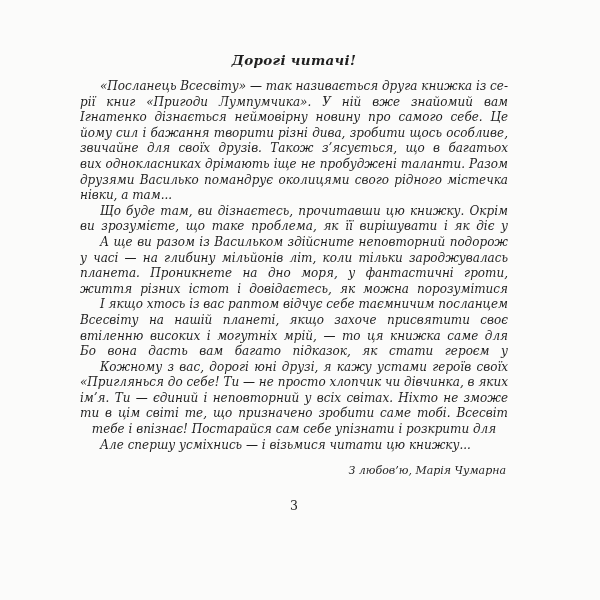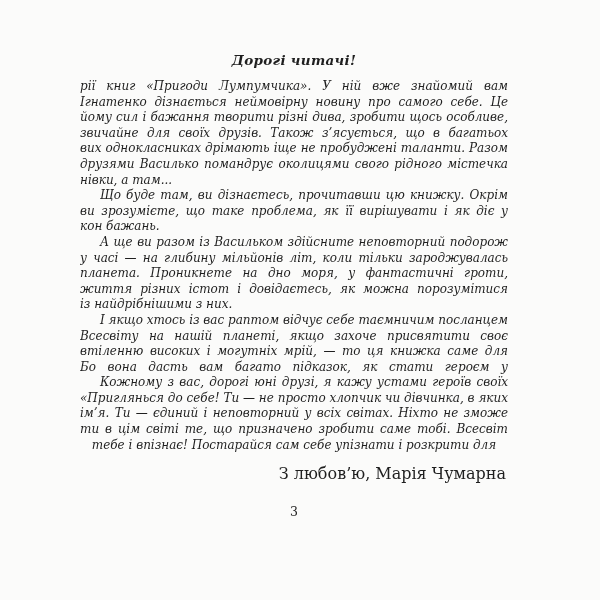--- a/index.html
+++ b/index.html
@@ -44,66 +44,69 @@
   }
   .line.end {
     text-align: center;
     text-align-last: left;
   }
   .line.first {
     padding-left: 20px;
   }
   .signature {
     margin-top: 11px;
-    font-size: 16px;
+    font-size: 11px;
+    font-style: italic;
     text-align: right;
     padding-right: 2px;
   }
   .page-number {
     margin-top: 21px;
     font-size: 12.5px;
     text-align: center;
   }
 </style>
 </head>
 <body>
 
 <div class="page">
   <h1 class="page-title">Дорогі читачі!</h1>
   <div class="body-text">
       <div class="para">
+        <div class="line first fill">«Посланець Всесвіту» — так називається друга книжка із се-</div>
         <div class="line fill">рії книг «Пригоди Лумпумчика». У ній вже знайомий вам Василько</div>
         <div class="line fill">Ігнатенко дізнається неймовірну новину про самого себе. Це додасть</div>
         <div class="line fill">йому сил і бажання творити різні дива, зробити щось особливе, не-</div>
         <div class="line fill">звичайне для своїх друзів. Також з’ясується, що в багатьох Василько-</div>
         <div class="line fill">вих однокласниках дрімають іще не пробуджені таланти. Разом із</div>
         <div class="line fill">друзями Василько помандрує околицями свого рідного містечка Виш-</div>
         <div class="line end">нівки, а там...</div>
       </div>
       <div class="para">
         <div class="line first fill">Що буде там, ви дізнаєтесь, прочитавши цю книжку. Окрім того,</div>
         <div class="line fill">ви зрозумієте, що таке проблема, як її вирішувати і як діє у світі за-</div>
-        <div class="line end">кон бажань.</div>
       </div>
       <div class="para">
         <div class="line first fill">А ще ви разом із Васильком здійсните неповторний подорож</div>
         <div class="line fill">у часі — на глибину мільйонів літ, коли тільки зароджувалась наша</div>
         <div class="line fill">планета. Проникнете на дно моря, у фантастичні гроти, побачите</div>
         <div class="line fill">життя різних істот і довідаєтесь, як можна порозумітися навіть</div>
-        <div class="line end">із найдрібнішими з них.</div>
       </div>
       <div class="para">
         <div class="line first fill">І якщо хтось із вас раптом відчує себе таємничим посланцем</div>
         <div class="line fill">Всесвіту на нашій планеті, якщо захоче присвятити своє життя</div>
         <div class="line fill">втіленню високих і могутніх мрій, — то ця книжка саме для вас!</div>
         <div class="line fill">Бо вона дасть вам багато підказок, як стати героєм у звичайному,</div>
       </div>
       <div class="para">
         <div class="line first fill">Кожному з вас, дорогі юні друзі, я кажу устами героїв своїх книжок:</div>
         <div class="line fill">«Приглянься до себе! Ти — не просто хлопчик чи дівчинка, в яких є</div>
         <div class="line fill">ім’я. Ти — єдиний і неповторний у всіх світах. Ніхто не зможе зроби-</div>
         <div class="line fill">ти в цім світі те, що призначено зробити саме тобі. Всесвіт любить</div>
         <div class="line end">тебе і впізнає! Постарайся сам себе упізнати і розкрити для світу!»</div>
       </div>
+      <div class="para">
+        <div class="line first end">Але спершу усміхнись — і візьмися читати цю книжку...</div>
+      </div>
     </div>
   <div class="signature">З любов’ю, Марія Чумарна</div>
   <div class="page-number">3</div>
 </div>
 
 </body></html>

